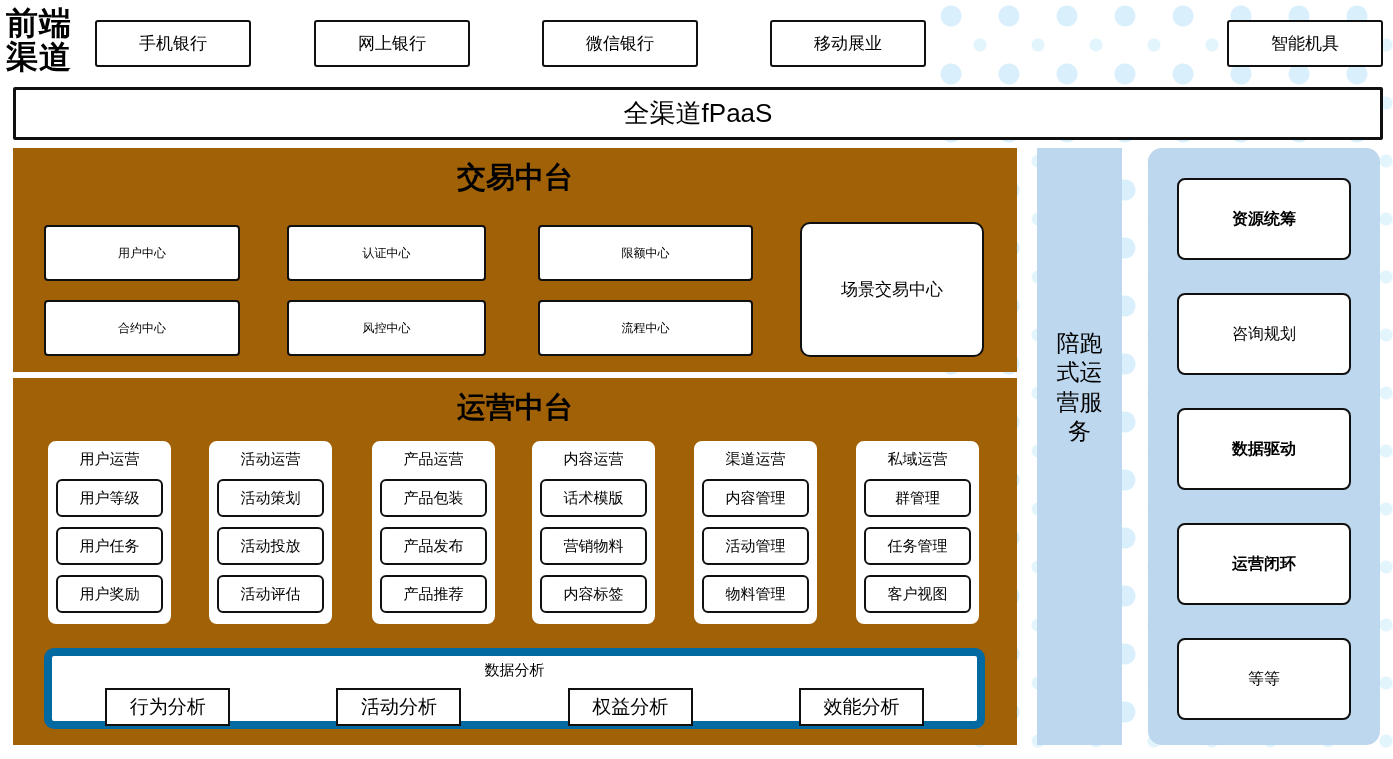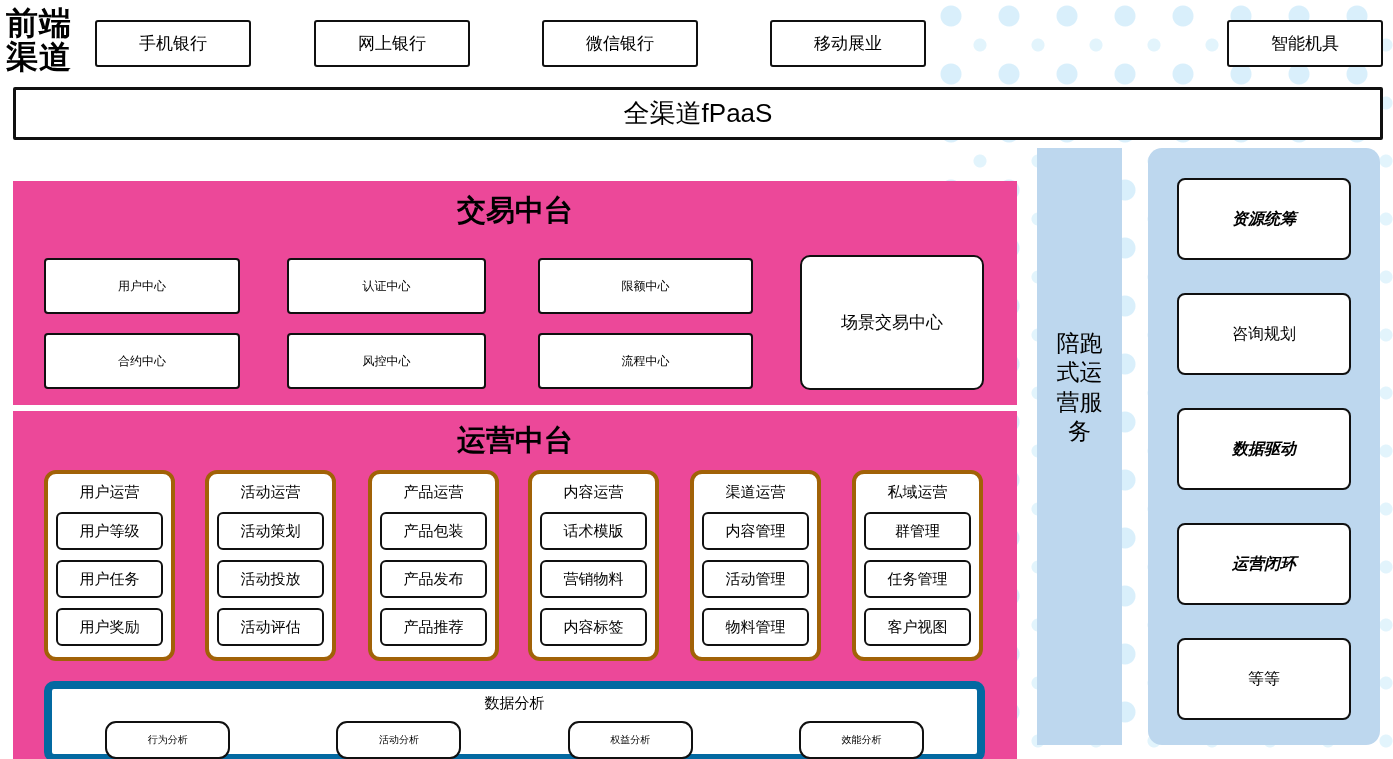--- a/index.html
+++ b/index.html
@@ -28,21 +28,21 @@
     font-size:32px;line-height:1.06;letter-spacing:1px;
   }
   .wbox{background:#fff;border:2px solid #101010;display:flex;align-items:center;justify-content:center;box-sizing:border-box;}
   .chbox{top:20px;width:156px;height:47px;border-radius:3px;font-size:17px;}
   .ch0{left:95px}.ch1{left:314px}.ch2{left:542px}.ch3{left:770px}.ch4{left:995px}.ch5{left:1227px}
   .fpaas{
     left:13px;top:87px;width:1370px;height:53px;border:3px solid #101010;border-radius:2px;
     font-size:26px;font-weight:500;
   }
   
-  .bluepanel{background:#ec4899;margin-top:33px;}
+  .bluepanel{background:#a16207;}
   .trade{left:13px;top:148px;width:1004px;height:224px;}
   .op{left:13px;top:378px;width:1004px;height:367px;}
   .panel-title{
     position:absolute;left:0;top:10px;width:100%;text-align:center;
     font-family:"Liberation Serif","DejaVu Serif",serif;font-weight:bold;font-size:29px;
   }
   .center-box{position:absolute;height:56px;border-radius:4px;font-size:12px;}
   .cc0{left:31px}.cc1{left:274px}.cc2{left:525px}
   .cw0{width:196px}.cw1{width:199px}.cw2{width:215px}
   .crow1{top:77px}.crow2{top:152px}
@@ -56,35 +56,35 @@
   .g0{left:31px}.g1{left:192px}.g2{left:355px}.g3{left:515px}.g4{left:677px}.g5{left:839px}
   .group-title{font-size:15px;padding:9px 0 10px;font-weight:500;}
   .gitem{width:107px;height:38px;border-radius:6px;font-size:15px;margin-bottom:10px;flex:none;}
   
   .da{
     position:absolute;left:31px;top:270px;width:941px;height:81px;border-radius:10px;
     background:#fff;border:8px solid #0369a1;box-sizing:border-box;
   }
   .da-title{position:absolute;top:5px;left:0;width:100%;text-align:center;font-size:15px;}
   .da-row{position:absolute;left:0;top:32px;width:100%;display:flex;justify-content:space-around;}
-  .da-item{width:125px;height:38px;border-radius:11px;font-size:10px;}
+  .da-item{width:125px;height:38px;border-radius:0;font-size:19px;}
   
   .lightpanel{background:#BDD7EE;}
   .sidebar{
     left:1037px;top:148px;width:85px;height:597px;
     display:flex;align-items:center;justify-content:center;box-sizing:border-box;padding-bottom:118px;
   }
   .sidebar-text{width:50px;font-size:23px;line-height:1.28;text-align:center;font-weight:500;word-break:break-all;}
   .svcpanel{
     left:1148px;top:148px;width:232px;height:597px;border-radius:14px;
     display:flex;flex-direction:column;justify-content:space-between;
     box-sizing:border-box;padding:30px 0 25px;
   }
   .svcbox{width:174px;height:82px;border-radius:8px;font-size:16px;margin:0 auto;flex:none;}
-  .bold{font-weight:bold;font-style:italic;}
+  .bold{font-weight:bold;}
 </style>
 </head>
 <body>
 
 <div class="canvas">
 
   <div class="dots"></div>
   <div class="dots-strip"></div>
 
   <div class="layer front-label">前端渠道</div>

